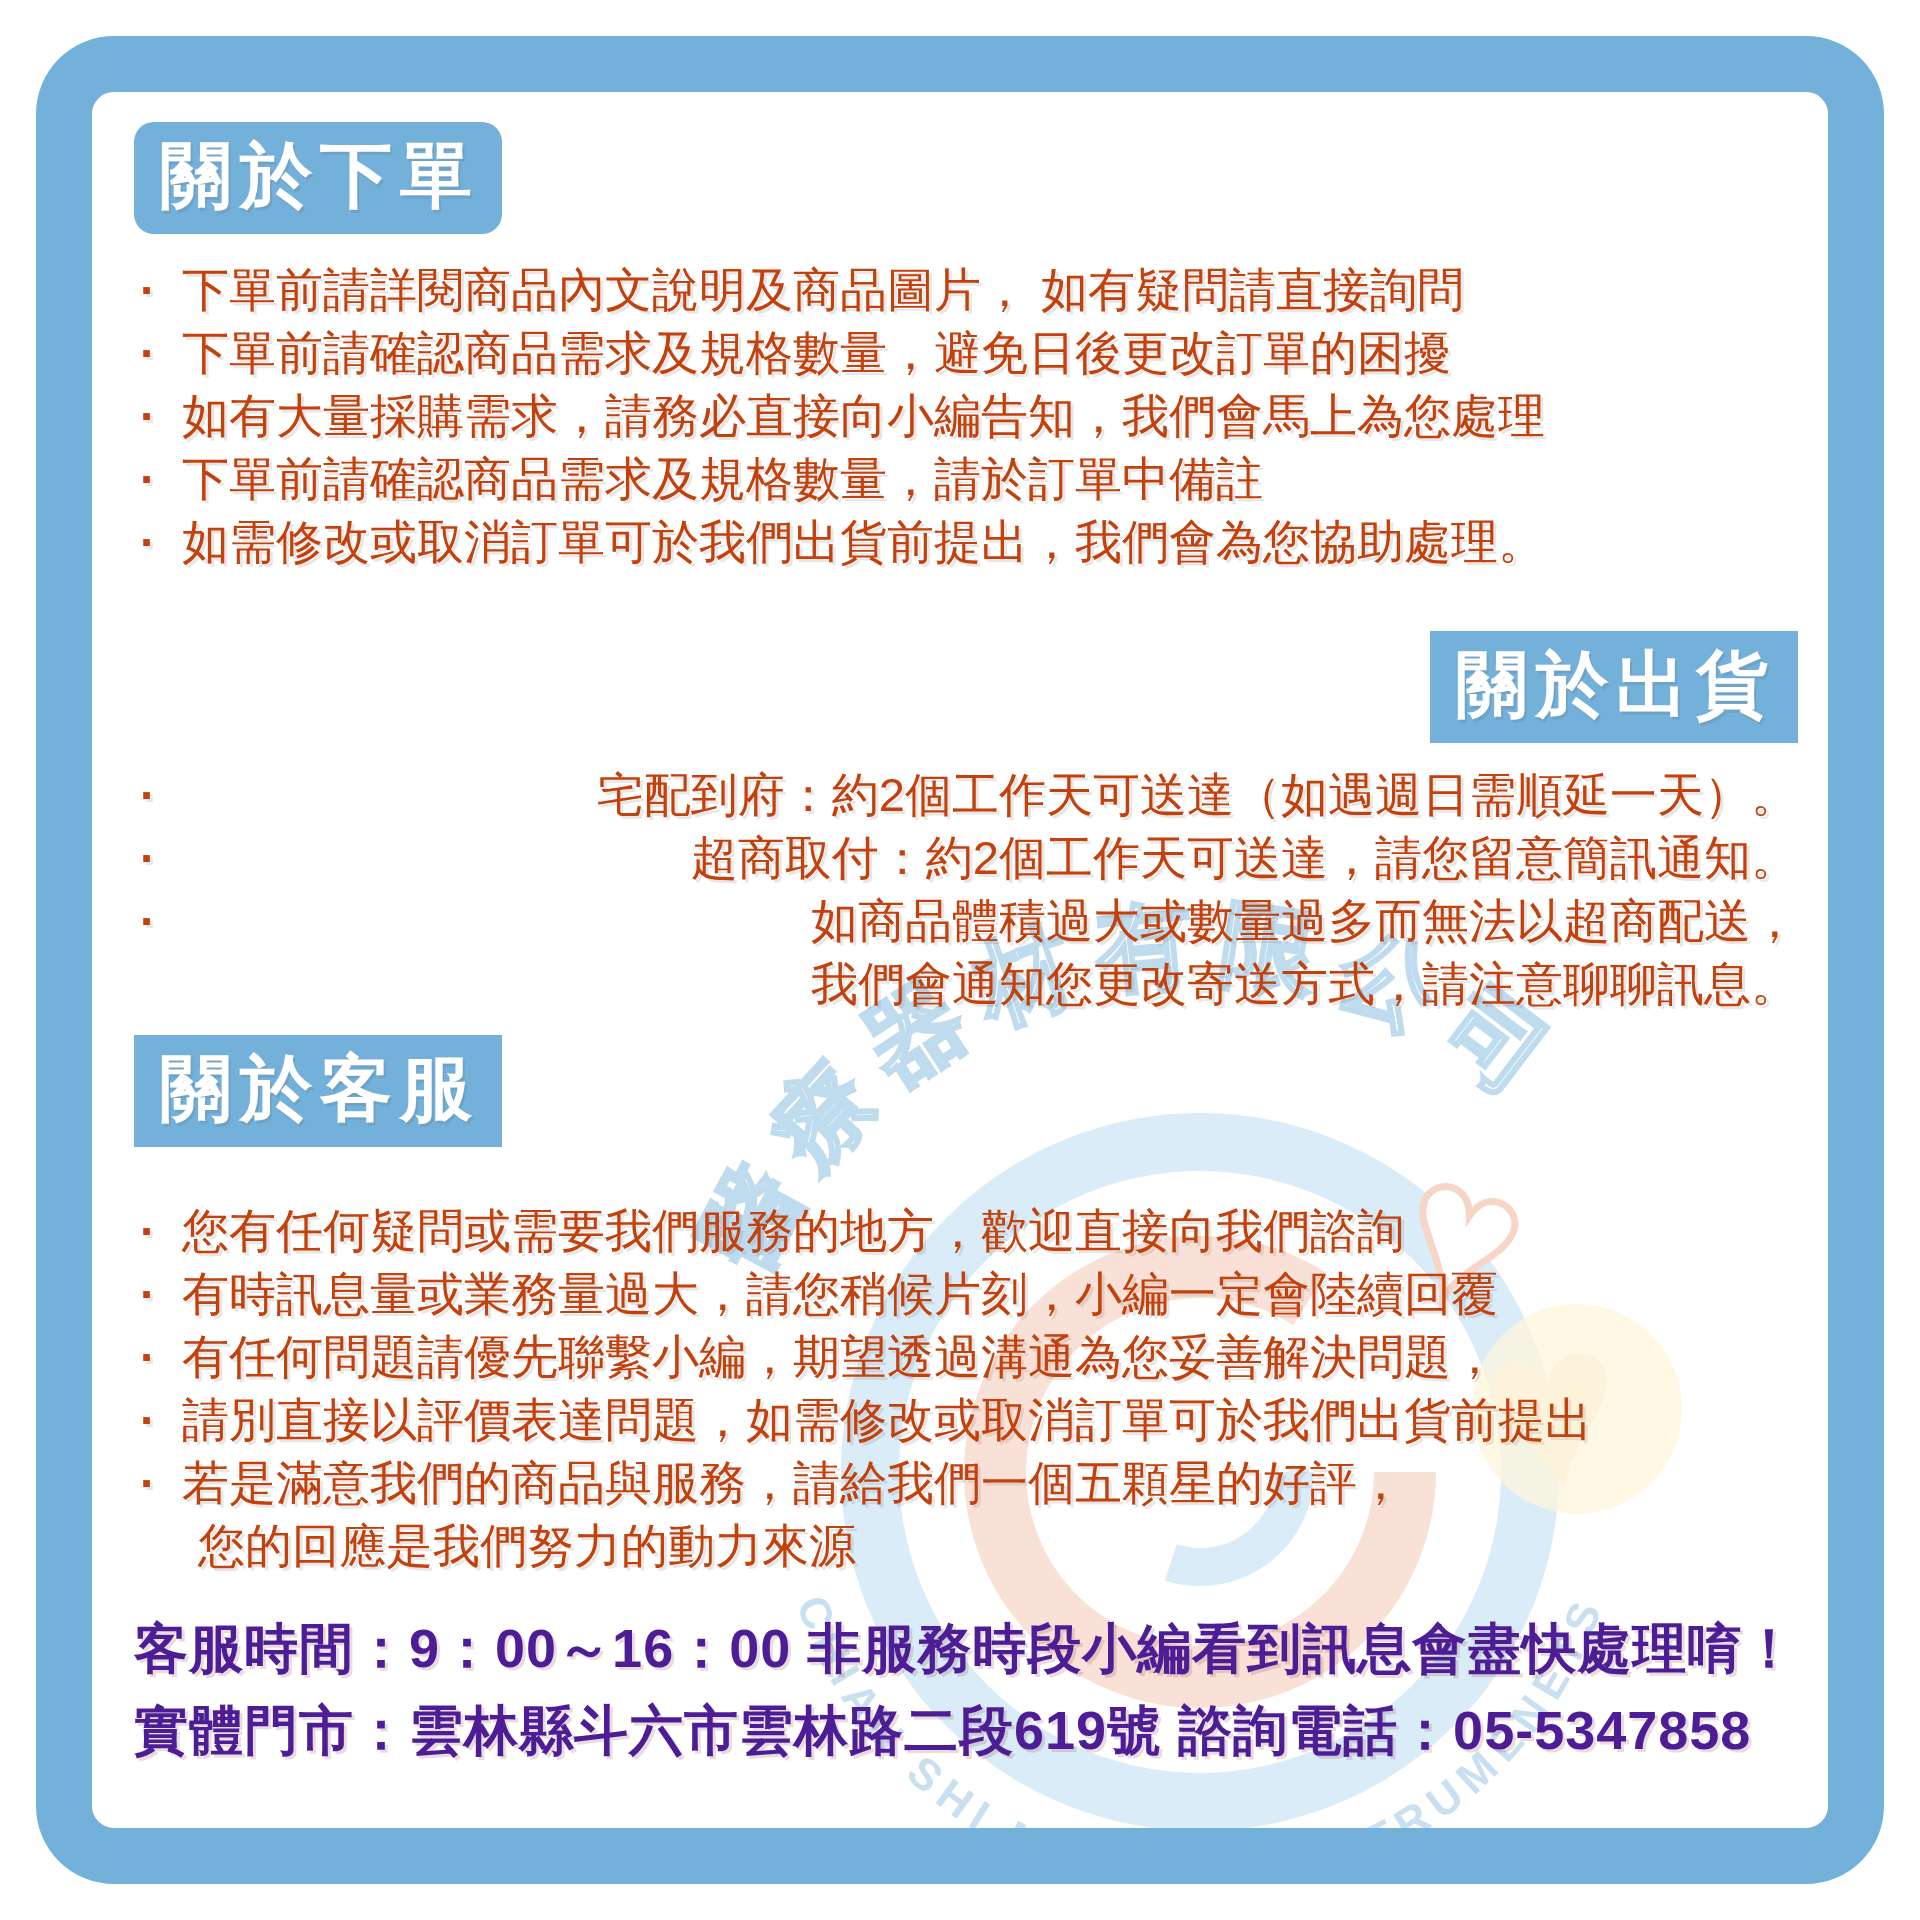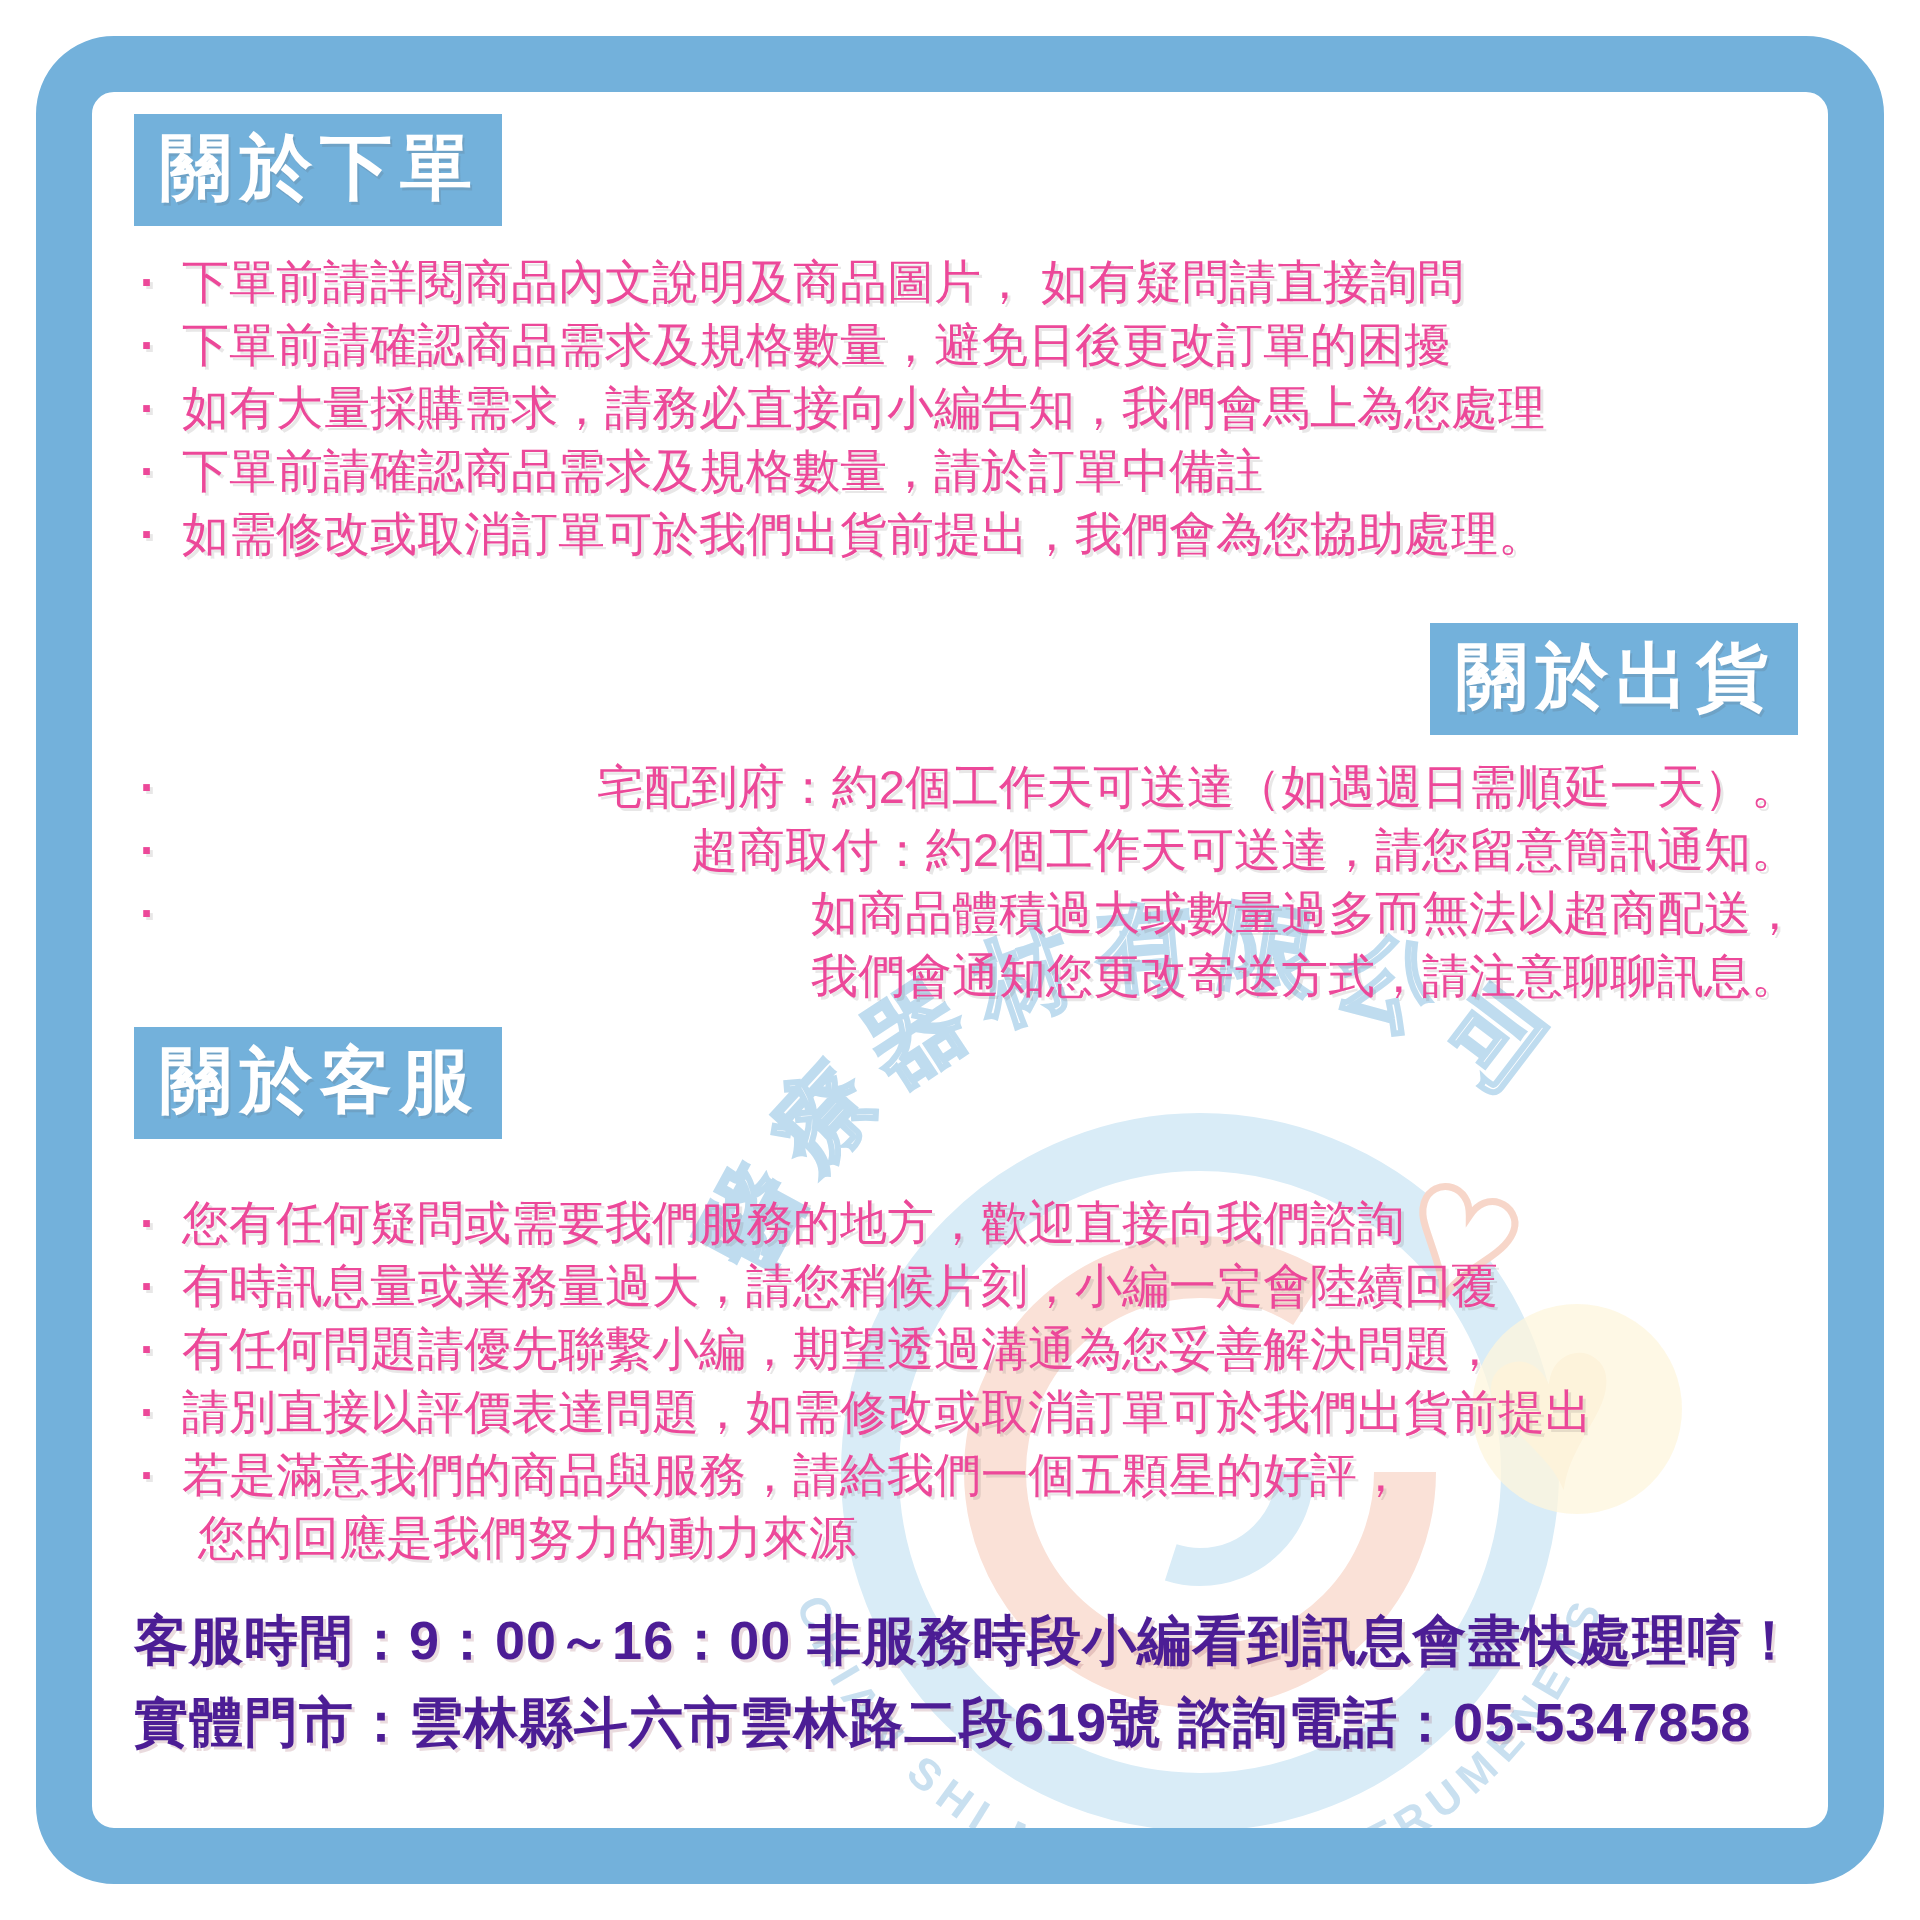--- a/index.html
+++ b/index.html
@@ -28,25 +28,25 @@
     display:inline-block;
     background:#73B1DB;
     color:#ffffff;
     font-size:72px;
     font-weight:bold;
     letter-spacing:8px;
     padding:8px 22px 14px 26px;
     line-height:90px;
     text-shadow:2px 3px 0 rgba(90,82,83,0.15);
   }
-  .sec-ordering .sec-title{margin-top:0;}
+  .sec-ordering .sec-title{margin-top:8px;border-radius:20px;}
   .blist{margin:24px 0 0 0;padding:0;list-style:none;}
   .blist li{
     display:block;position:relative;
-    color:#ec4899;
+    color:#c2410c;
     font-size:47px;
     line-height:63px;
     padding-left:48px;
     text-shadow:3px 3px 0 rgba(90,82,83,0.14);
     white-space:nowrap;
   }
   .blist li.b::before{
     content:"·";
     position:absolute;left:6px;top:0;
     font-weight:bold;

